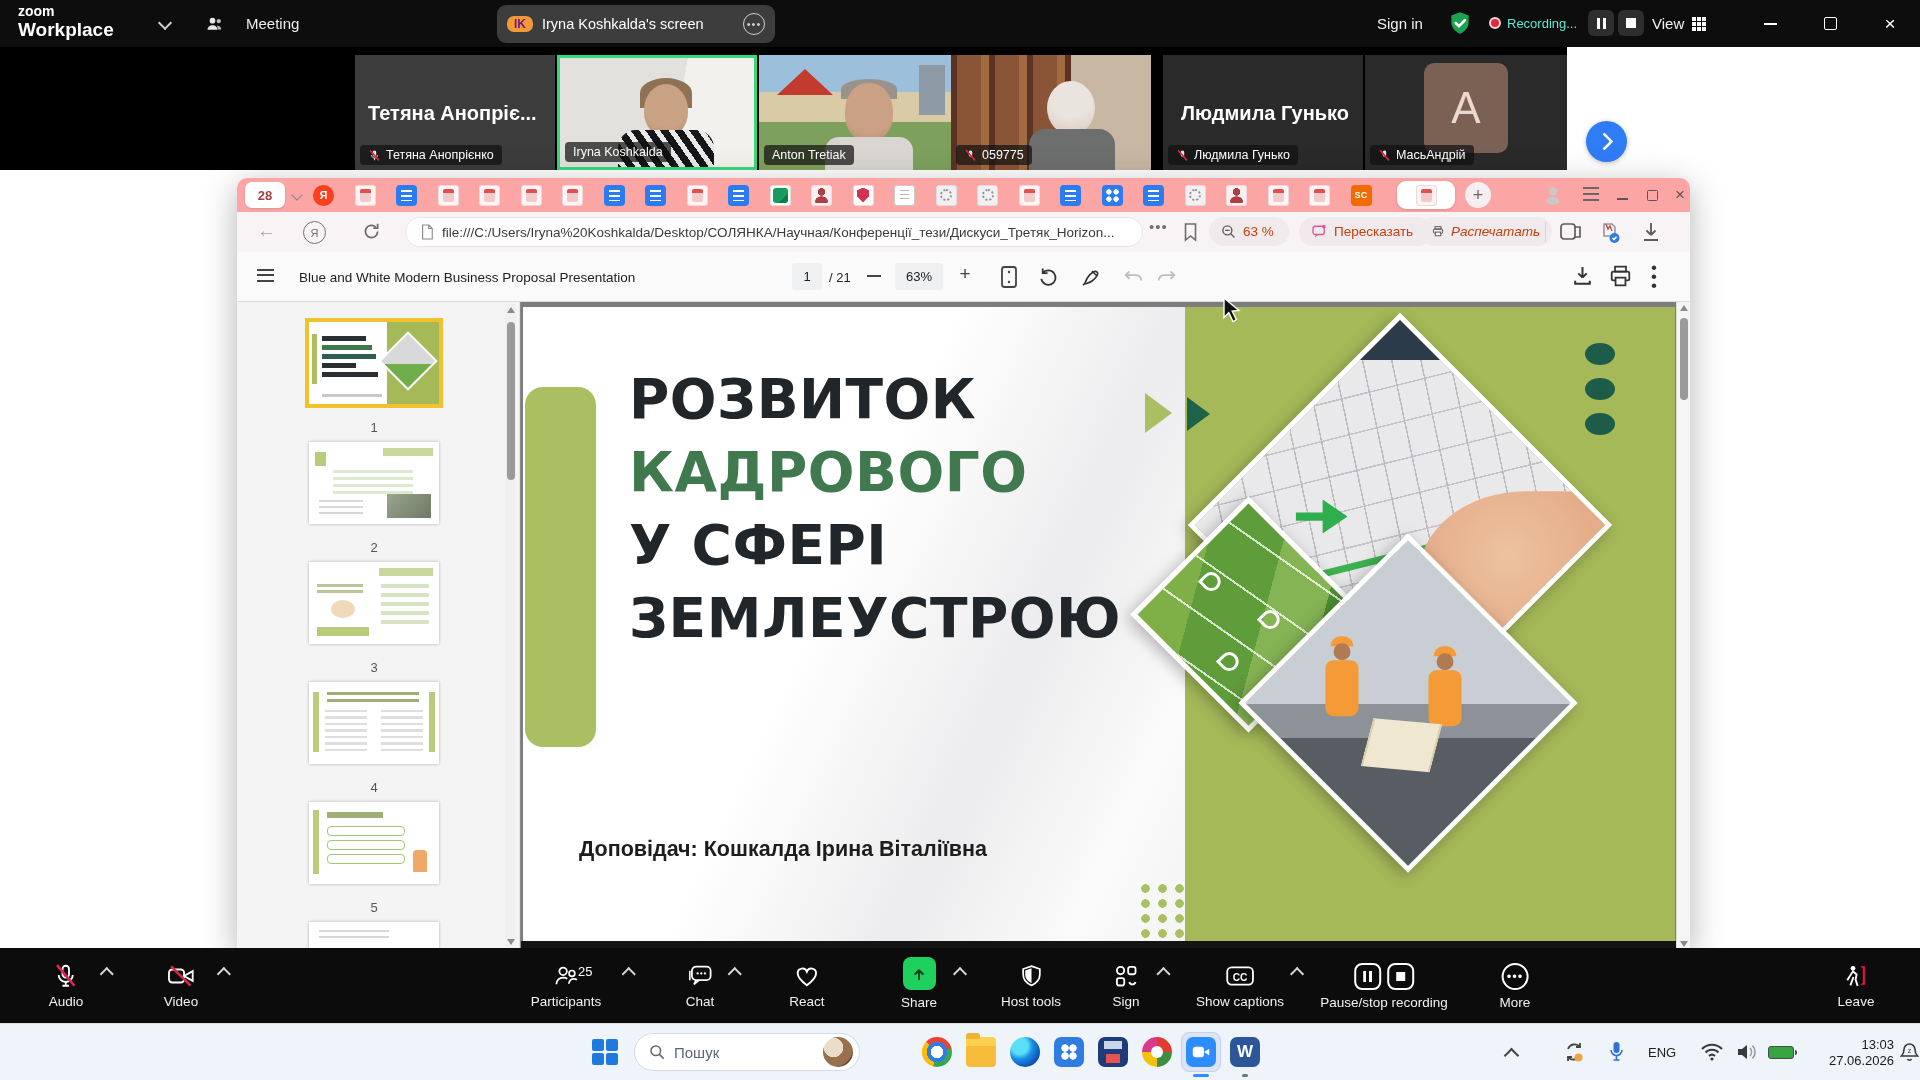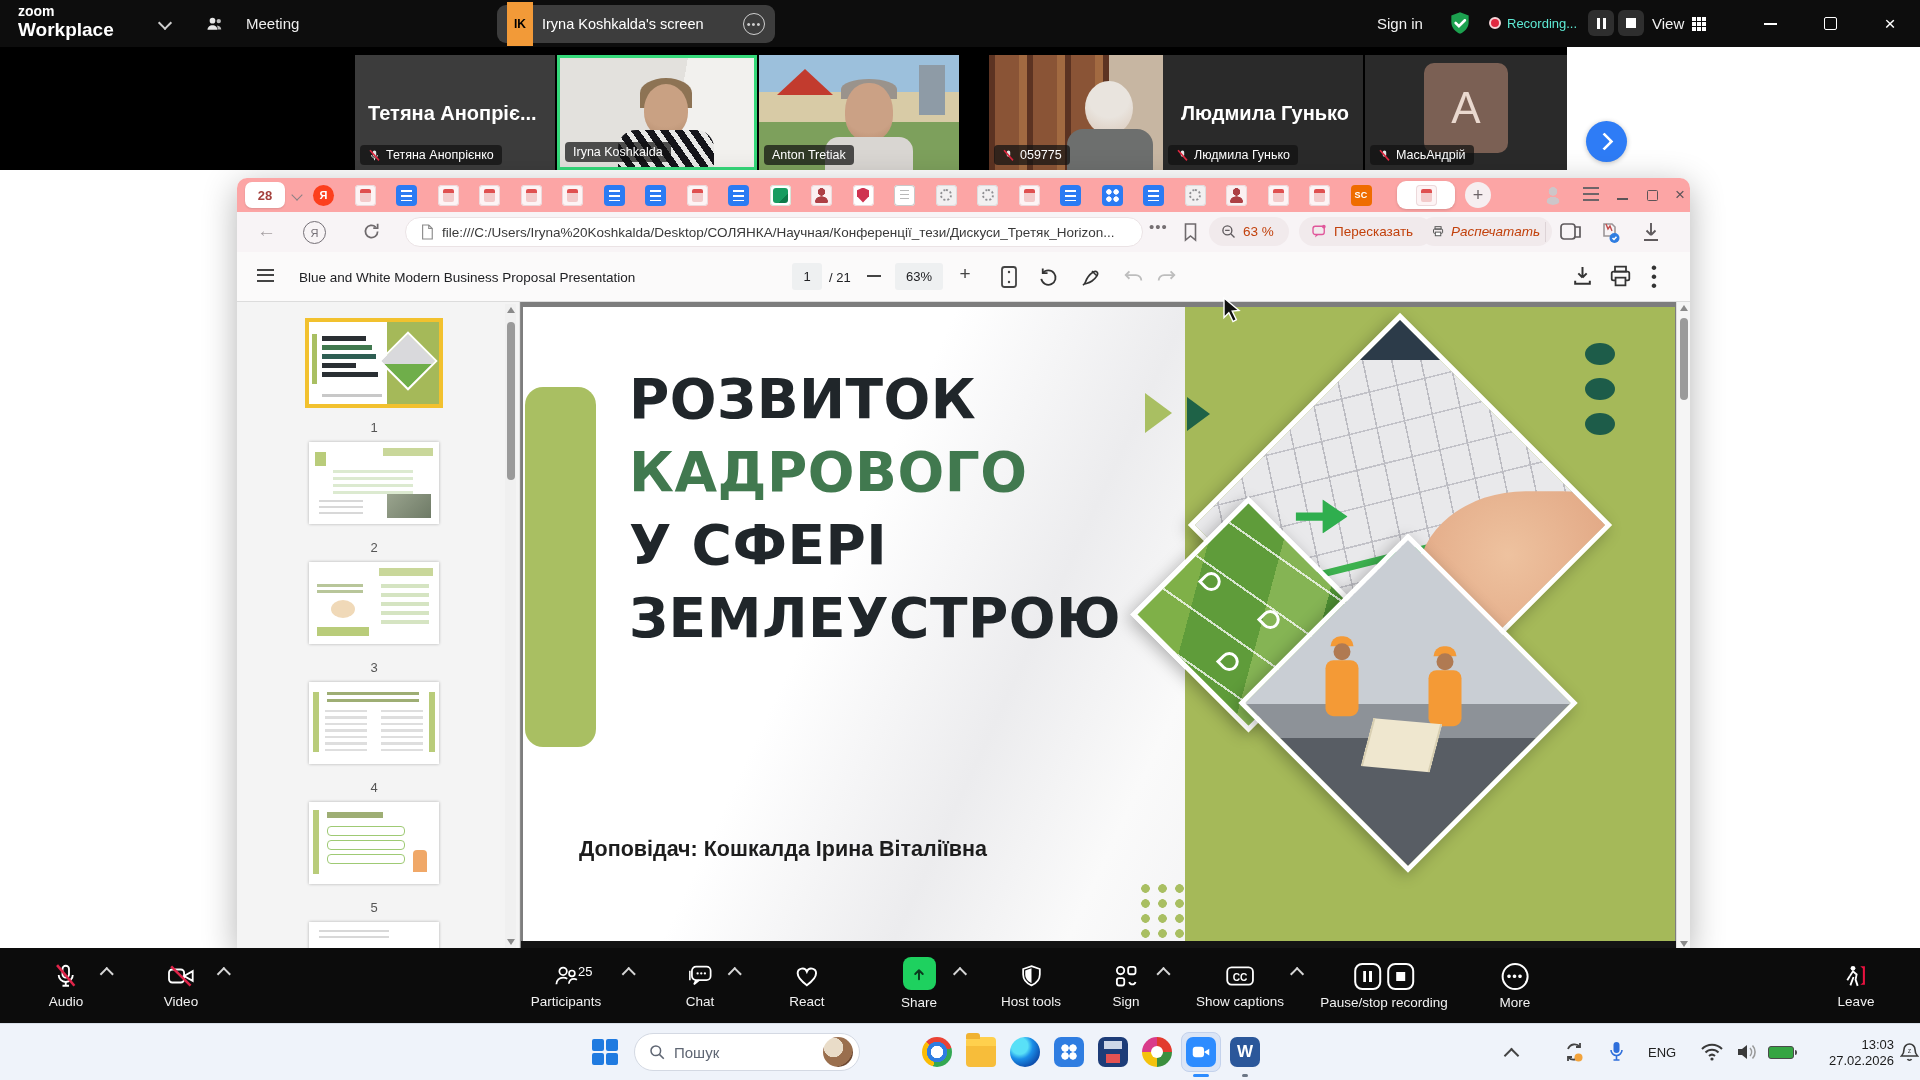--- a/index.html
+++ b/index.html
@@ -9,21 +9,21 @@
   .flex{display:flex;align-items:center;}
 
   
   .titlebar{left:0;top:0;width:1920px;height:47px;background:#0d0d0d;color:#fff;}
   .logo{left:18px;top:4px;line-height:1;}
   .logo .l1{font-size:14px;font-weight:bold;}
   .logo .l2{font-size:19px;font-weight:bold;margin-top:2px;}
   .chev{display:inline-block;width:8px;height:8px;border-left:2px solid #cfcfcf;border-bottom:2px solid #cfcfcf;transform:rotate(-45deg);}
   .meetingtab{left:205px;top:0;height:47px;gap:21px;color:#ededed;font-size:15px;}
   .sharetab{left:497px;top:5px;width:278px;height:38px;background:#3d3d3d;border-radius:9px;gap:9px;padding:0 10px;box-sizing:border-box;}
-  .ik{width:26px;height:44px;border-radius:0;background:#f29a38;color:#000000;font-size:12px;font-weight:bold;display:flex;align-items:center;justify-content:center;}
+  .ik{width:26px;height:16px;border-radius:7px;background:#f29a38;color:#701a75;font-size:12px;font-weight:bold;display:flex;align-items:center;justify-content:center;}
   .sharetab .t{font-size:14.5px;color:#fff;flex:1;}
   .elli{width:20px;height:20px;border-radius:50%;border:1.5px solid #cfcfcf;color:#cfcfcf;font-size:11px;display:flex;align-items:center;justify-content:center;letter-spacing:1px;}
   .signin{left:1377px;top:0;height:47px;font-size:15px;color:#f2f2f2;}
   .shieldok{left:1447px;top:10px;width:26px;height:26px;}
   .reddot{left:1489px;top:17px;width:12px;height:12px;border-radius:50%;background:#e02840;border:2px solid #f7d5d9;box-sizing:border-box;}
   .rectext{left:1507px;top:0;height:47px;font-size:13px;color:#5eead4;}
   .minibtn{top:10px;width:26px;height:26px;border-radius:6px;background:#2e2e2e;display:flex;align-items:center;justify-content:center;}
   .viewlbl{left:1652px;top:0;height:47px;font-size:15px;color:#f2f2f2;gap:8px;}
   .gridico{display:inline-block;width:14px;height:14px;background:
     linear-gradient(#fff,#fff) 0 0/4px 4px no-repeat, linear-gradient(#fff,#fff) 5px 0/4px 4px no-repeat, linear-gradient(#fff,#fff) 10px 0/4px 4px no-repeat,
@@ -312,21 +312,21 @@
     <div class="anton-roof"></div>
     <div class="anton-bldg"></div>
     <div class="anton-hair"></div>
     <div class="anton-head"></div>
     <div class="anton-body"></div>
     <div class="vlabel">
         <span>Anton Tretiak</span>
       </div>
   </div>
 
-  <div class="tile" style="left:989px;padding-left:16px;">
+  <div class="tile" style="left:951px;padding-left:16px;">
     <div class="w059-bg"></div>
     <div class="w059-shelf"></div>
     <div class="w059-head"></div>
     <div class="w059-body"></div>
     <div class="vlabel">
       <svg width="13" height="13" viewBox="0 0 16 16">
           <path d="M8 1.8c1.2 0 2.1.9 2.1 2.1v3.6c0 1.2-.9 2.1-2.1 2.1s-2.1-.9-2.1-2.1V3.9c0-1.2.9-2.1 2.1-2.1z" fill="#e8e8e8"></path>
           <path d="M2.5 1.5l11 12.5" stroke="#e02840" stroke-width="2"></path>
         </svg>
       <span>059775</span>
@@ -817,21 +817,21 @@
         <path d="M9 13a4.5 4.5 0 0 1 6 0" fill="none" stroke="#3a3a3a" stroke-width="2"></path>
         <circle cx="12" cy="16" r="1.6" fill="#3a3a3a"></circle>
       </svg>
     <svg class="trayico" style="left:1736px;top:18px;" width="22" height="20" viewBox="0 0 22 20">
         <path d="M2 7h4l5-4v14l-5-4H2z" fill="#3a3a3a"></path>
         <path d="M14 6a6 6 0 0 1 0 8M16.5 3.5a9.5 9.5 0 0 1 0 13" fill="none" stroke="#9a9a9a" stroke-width="1.6"></path>
       </svg>
     <span class="battery"></span>
     <div class="clock">
       <span>13:03</span>
-      <span>27.02.2026</span>
+      <span>27.06.2026</span>
     </div>
     <svg class="trayico" style="left:1900px;top:18px;" width="19" height="21" viewBox="0 0 19 21">
         <path d="M9.5 2a5.5 5.5 0 0 1 5.5 5.5c0 4 1.5 5.5 2.5 6.5H1.5c1-1 2.5-2.5 2.5-6.5A5.5 5.5 0 0 1 9.5 2z" fill="none" stroke="#3a3a3a" stroke-width="1.6"></path>
         <path d="M7.5 17a2.2 2.2 0 0 0 4 0" fill="none" stroke="#3a3a3a" stroke-width="1.6"></path>
         <text x="9.5" y="11" font-size="7" text-anchor="middle" fill="#3a3a3a" font-family="Liberation Sans,sans-serif">z</text>
       </svg>
   </div>
 
 </div>
 

